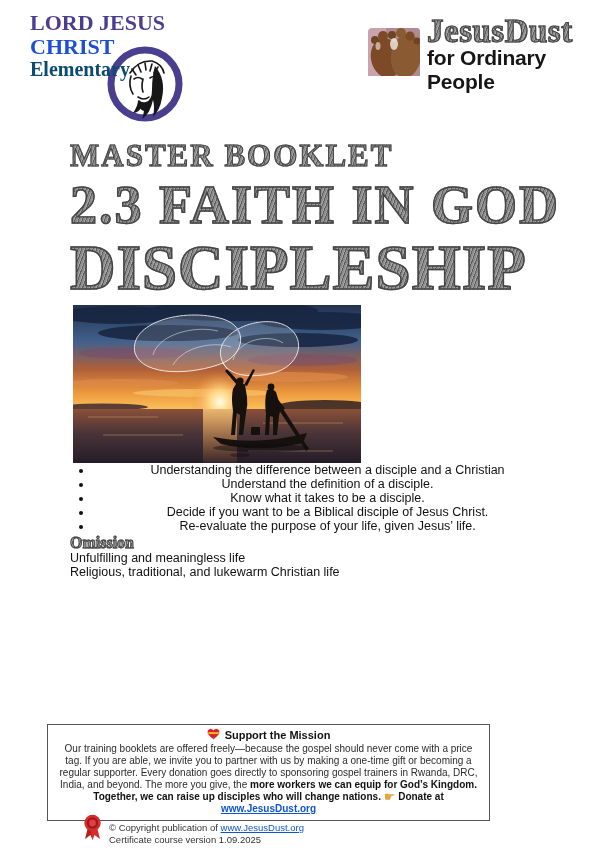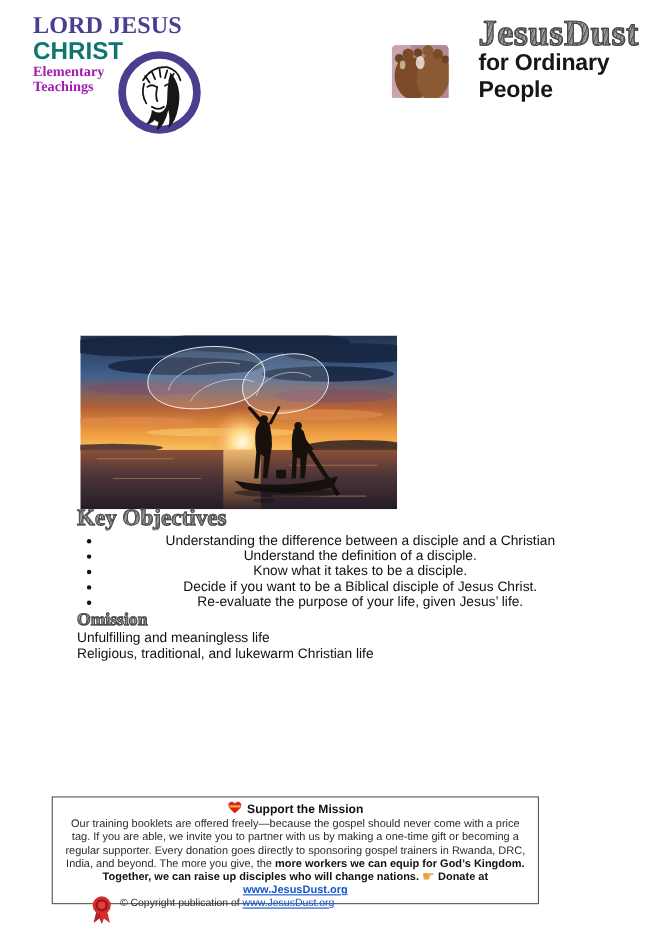--- a/index.html
+++ b/index.html
@@ -21,26 +21,26 @@
       background:repeating-linear-gradient(110deg,#a2a2a2 0 1px,#5e5e5e 1px 2px,#8d8d8d 2px 3.5px);
       -webkit-background-clip:text;
       background-clip:text;
       color:transparent;
     }
   }
 
   
   .logo-left { position:absolute; left:30px; top:12px; width:200px; height:115px; }
   .logo-left .l1 { font-family:"Liberation Serif",serif; font-weight:700; font-size:22px; color:#4a3e8f; line-height:1.0; position:relative; z-index:2; }
-  .logo-left .l2 { font-family:Liberation Sans, sans-serif; font-weight:700; font-size:22px; color:#0f766e; line-height:1.0; margin-top:2px; position:relative; z-index:2; }
-  .logo-left .l3 { font-family:"Liberation Serif",serif; font-weight:700; font-size:13px; color:#a21caf; line-height:1.1; position:relative; z-index:2; }
+  .logo-left .l2 { font-family:Liberation Serif, serif; font-weight:700; font-size:22px; color:#1d4ed8; line-height:1.0; margin-top:2px; position:relative; z-index:2; }
+  .logo-left .l3 { font-family:"Liberation Serif",serif; font-weight:700; font-size:20px; color:#0c4a6e; line-height:1.1; position:relative; z-index:2; }
   .emblem { position:absolute; left:77px; top:34px; z-index:1; }
 
   
-  .logo-right { position:absolute; left:356px; top:15px; display:flex; align-items:flex-end;gap:20px; }
+  .logo-right { position:absolute; left:368px; top:15px; display:flex; align-items:center; }
   .feet { border-radius:4px; overflow:hidden; flex:0 0 auto; }
   .brand-text { margin-left:7px; }
   .brand-name { font-size:33px; -webkit-text-stroke-width:1.1px; letter-spacing:0.5px; }
   .brand-tag { font-size:21px; font-weight:700; color:#161616; letter-spacing:-0.2px; margin-top:-3px; }
 
   
   .titles { position:absolute; left:70px; top:140px; }
   .t-kicker { font-size:31px; letter-spacing:2px; -webkit-text-stroke-width:1px; }
   .t-main   { font-size:54px; letter-spacing:2px; -webkit-text-stroke-width:1.4px; margin-top:6px; }
   .t-sub    { font-size:63px; letter-spacing:1px; -webkit-text-stroke-width:1.5px; margin-top:3px; }
@@ -59,33 +59,32 @@
   
   .support { position:absolute; left:47px; top:724px; width:443px; border:1px solid #555; padding:3px 7px 5px 7px; text-align:center; }
   .support-head { display:flex; justify-content:center; align-items:center; gap:5px; font-size:11px; font-weight:700; color:#111; }
   .support-body { font-size:10px; line-height:12px; color:#2b2b2b; margin-top:1px; }
   .support-body b { color:#111; }
   .finger { color:#e8a33d; font-size:13px; line-height:10px; vertical-align:-1px; font-family:"DejaVu Sans", sans-serif; }
   a.link { color:#1155cc; text-decoration:underline; }
   .support-body a.link { font-weight:700; }
 
   
-  .footer { position:absolute; left:83px; top:814px; display:flex; gap:7px; align-items:flex-start; }
+  .footer { position:absolute; left:83px; top:814px; display:flex; gap:7px; align-items:flex-end; }
   .footer-text { font-size:9.5px; line-height:11.5px; color:#333; padding-top:2px; }
 </style>
 </head>
 <body>
 
 <div class="page">
 
   <div class="logo-left">
     <div class="l1">LORD JESUS</div>
     <div class="l2">CHRIST</div>
     <div class="l3">Elementary</div>
-    <div class="l3">Teachings</div>
     <span class="emblem">
       <svg width="76" height="76" viewBox="0 0 76 76">
         <circle cx="38" cy="38" r="34" fill="#ffffff" stroke="#4a3e8f" stroke-width="7"></circle>
         <g stroke="#141414" fill="none" stroke-width="1.6" stroke-linecap="round">
           <path d="M23,27 Q31,14 45,15 Q55,18 57,27"></path>
           <path d="M25,23 l4,6 M31,19 l3,7 M38,17 l1,7 M45,18 l-2,7 M51,21 l-4,6"></path>
           <path d="M27,33 q4,-3 8,0 M43,32 q4,-3 8,0"></path>
           <path d="M36,33 q-2,8 0,13"></path>
           <path d="M31,51 q6,4 11,0"></path>
           <path d="M24,30 q-3,10 2,18"></path>
@@ -114,20 +113,25 @@
           <ellipse cx="10" cy="18" rx="2.5" ry="4" fill="#e8d4c4" opacity="0.7"></ellipse>
         </g>
       </svg>
     </span>
     <div class="brand-text">
       <div class="sketch brand-name">JesusDust</div>
       <div class="brand-tag">for Ordinary People</div>
     </div>
   </div>
 
+  <div class="titles">
+    <div class="sketch t-kicker">MASTER BOOKLET</div>
+    <div class="sketch t-main">2.3 FAITH IN GOD</div>
+    <div class="sketch t-sub">DISCIPLESHIP</div>
+  </div>
 
   <div class="photo">
     <svg width="288" height="158" viewBox="0 0 288 158">
       <defs>
         <linearGradient id="sky" x1="0" y1="0" x2="0" y2="1">
           <stop offset="0" stop-color="#22334f"></stop>
           <stop offset="0.35" stop-color="#41608c"></stop>
           <stop offset="0.62" stop-color="#b06038"></stop>
           <stop offset="0.85" stop-color="#ef9a3e"></stop>
           <stop offset="1" stop-color="#f8c05a"></stop>
@@ -193,21 +197,20 @@
         <path d="M205,96 L236,144 l-3,2 L202,99 Z"></path>
         <path d="M140,132 Q185,141 234,128 L230,138 Q186,148 148,139 Z"></path>
         <rect x="178" y="122" width="9" height="8" rx="1"></rect>
       </g>
       <ellipse cx="188" cy="143" rx="48" ry="4" fill="#0e0a10" opacity="0.45"></ellipse>
       <ellipse cx="167" cy="150" rx="10" ry="2" fill="#0e0a10" opacity="0.4"></ellipse>
     </svg>
   </div>
 
   <div class="content">
-    <div class="sketch h-sketch-sm">Key Objectives</div>
     <ul>
       <li>Understanding the difference between a disciple and a Christian</li>
       <li>Understand the definition of a disciple.</li>
       <li>Know what it takes to be a disciple.</li>
       <li>Decide if you want to be a Biblical disciple of Jesus Christ.</li>
       <li>Re-evaluate the purpose of your life, given Jesus’ life.</li>
     </ul>
     <div class="sketch omission-h">Omission</div>
     <div class="omission-line">Unfulfilling and meaningless life</div>
     <div class="omission-line">Religious, traditional, and lukewarm Christian life</div>
@@ -236,16 +239,17 @@
       <svg width="19" height="27" viewBox="0 0 19 27">
         <polygon points="5,13 2,25 7.5,21 9.5,26 12,13" fill="#b51f1f"></polygon>
         <polygon points="14,13 17,25 11.5,21 9.5,26 7,13" fill="#d62c2c"></polygon>
         <circle cx="9.5" cy="9" r="8.2" fill="#d62c2c"></circle>
         <circle cx="9.5" cy="9" r="5.6" fill="#a01616"></circle>
         <circle cx="9.5" cy="9" r="3.4" fill="#e04040"></circle>
       </svg>
     </span>
     <div class="footer-text">
       <div><span>© Copyright publication of </span> <a class="link" href="#">www.JesusDust.org</a></div>
+      <div>Certificate course version 1.09.2025</div>
     </div>
   </div>
 
 </div>
 
 </body></html>

